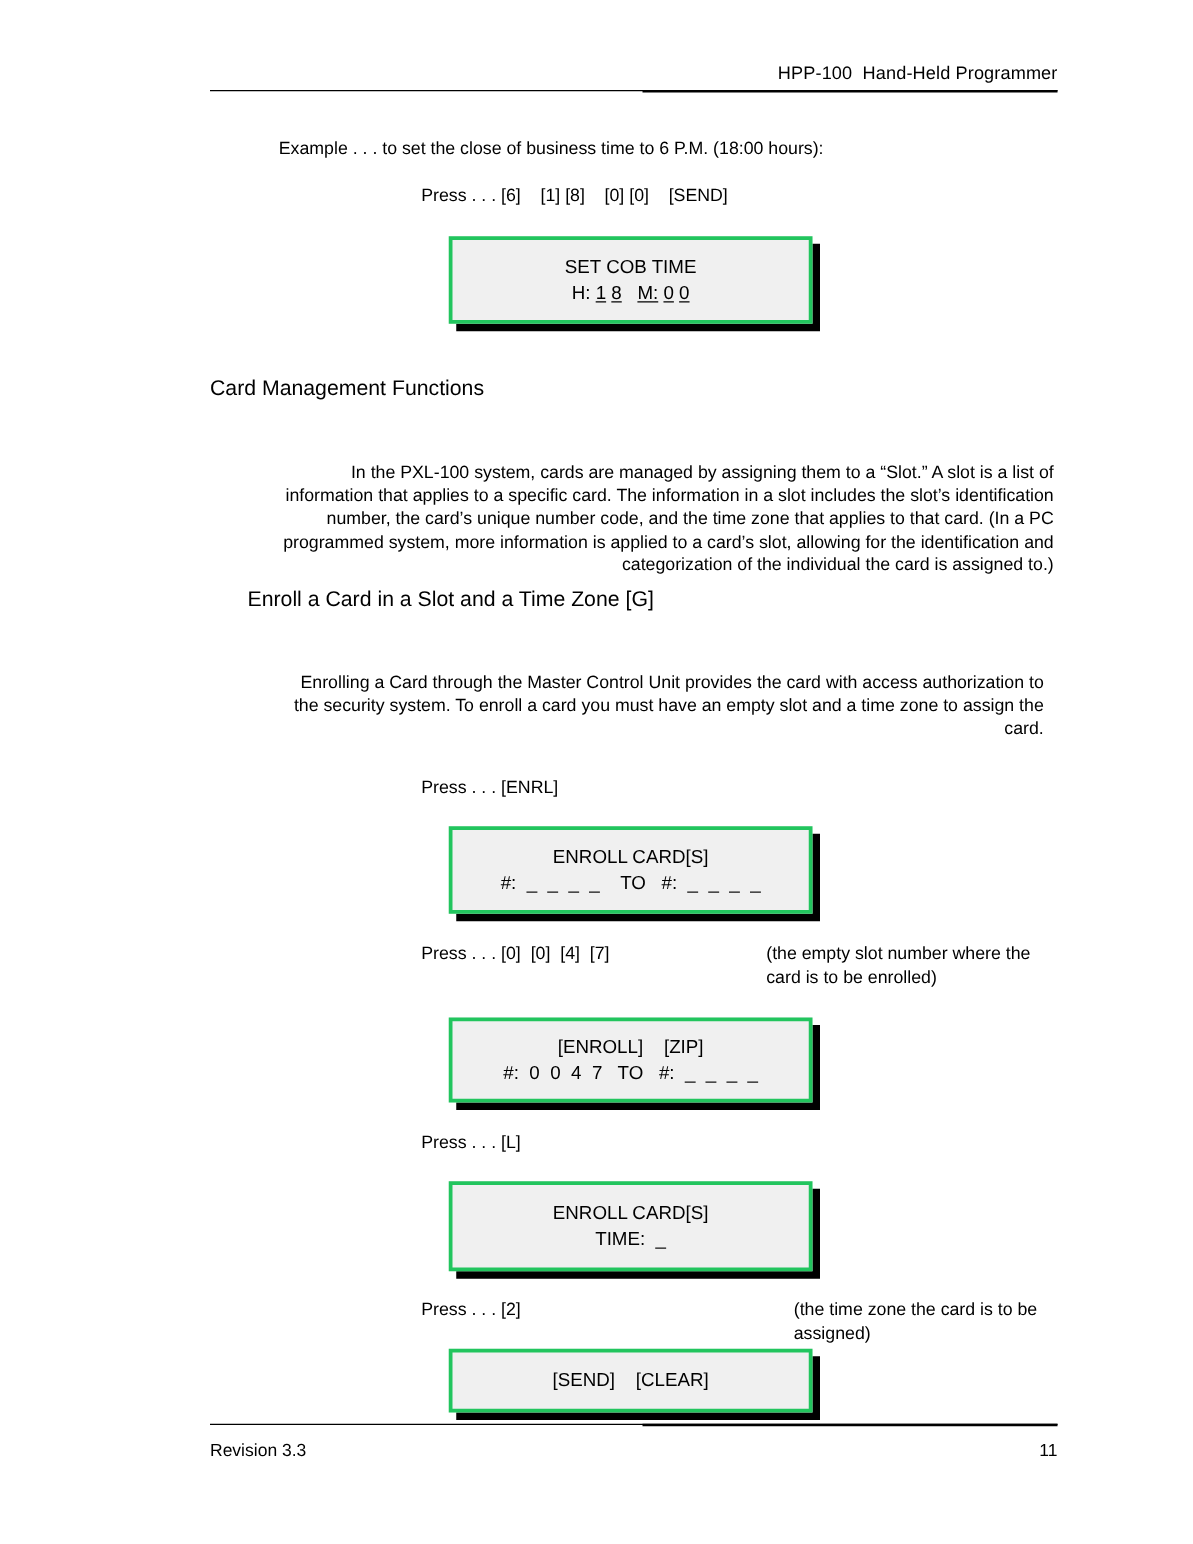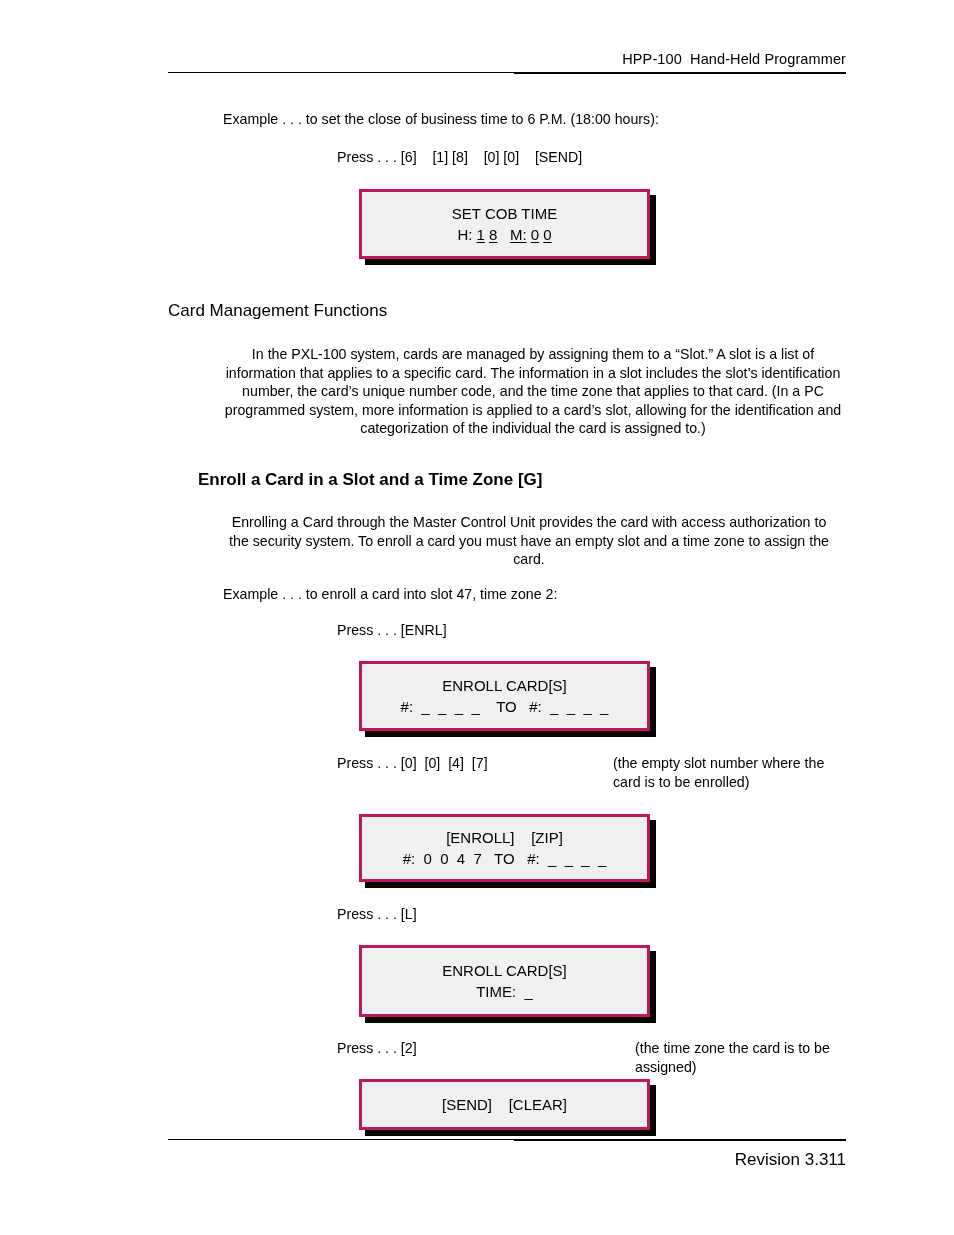--- a/index.html
+++ b/index.html
@@ -62,39 +62,40 @@
   
   .footer {
     position: absolute;
     left: 168px;
     top: 1138px;
     width: 678px;
   }
   .footer .rule { margin-top: 0; margin-bottom: 9px; }
   .footer-row {
     display: flex;
-    justify-content: flex-end;
+    justify-content: space-between;
     align-items: baseline;
-    font-size: 17px;
+    font-size: 14px;
     line-height: 18px;
   }
 
   
   .indent1 { position: absolute; left: 223px; }
   .indent-head { position: absolute; left: 168px; }
-  .indent-sub { position: absolute; left: 198px; font-weight: bold; }
+  .indent-sub { position: absolute; left: 198px; }
   .indent-press { position: absolute; left: 337px; }
 
   .body-text {
     font-size: 14.2px;
     line-height: 18.6px;
   }
   .para {
     width: 620px;
-    text-align: center;
+    text-align: right;
+    margin-top: 24px;
   }
   .h2 {
     font-size: 17px;
     line-height: 22px;
     text-underline-offset: 3px;
     white-space: pre;
   }
   .h3 {
     font-size: 17px;
     line-height: 22px;
@@ -115,21 +116,21 @@
     font-size: 14.2px;
     line-height: 18.6px;
     width: 235px;
   }
 
   
   .lcd {
     position: absolute;
     box-sizing: border-box;
     background: #f0f0f0;
-    border: 3px solid #be185d;
+    border: 3px solid #22c55e;
     box-shadow: 6px 6px 0 0 #000000;
     display: flex;
     flex-direction: column;
     align-items: center;
     justify-content: center;
   }
   .lcd-line {
     font-size: 15px;
     line-height: 21px;
     white-space: pre;
@@ -163,21 +164,20 @@
   </div>
 
   <div class="indent-head h2" style="top:300px;">Card Management Functions</div>
 
   <div class="indent1 body-text para" style="top:345px; width:620px;">In the PXL-100 system, cards are managed by assigning them to a “Slot.” A slot is a list of information that applies to a specific card. The information in a slot includes the slot’s identification number, the card’s unique number code, and the time zone that applies to that card. (In a PC programmed system, more information is applied to a card’s slot, allowing for the identification and categorization of the individual the card is assigned to.)</div>
 
   <div class="indent-sub h3" style="top:469px;">Enroll a Card in a Slot and a Time Zone [G]</div>
 
   <div class="indent1 body-text para" style="top:513px; width:612px;">Enrolling a Card through the Master Control Unit provides the card with access authorization to the security system. To enroll a card you must have an empty slot and a time zone to assign the card.</div>
 
-  <div class="indent1 example-line" style="top:585px;">Example . . . to enroll a card into slot 47, time zone 2:</div>
 
   <div class="indent-press press-line" style="top:621px;">Press . . . [ENRL]</div>
 
   <div class="lcd" style="left:359px; top:661px; width:291px; height:70px;">
     <div class="lcd-line">ENROLL CARD[S]</div>
     <div class="lcd-line">#:  _  _  _  _    TO   #:  _  _  _  _</div>
   </div>
 
   <div class="indent-press press-line" style="top:754px;">Press . . . [0]  [0]  [4]  [7]</div>
   <div class="note" style="left:613px; top:754px;">(the empty slot number where the card is to be enrolled)</div>

